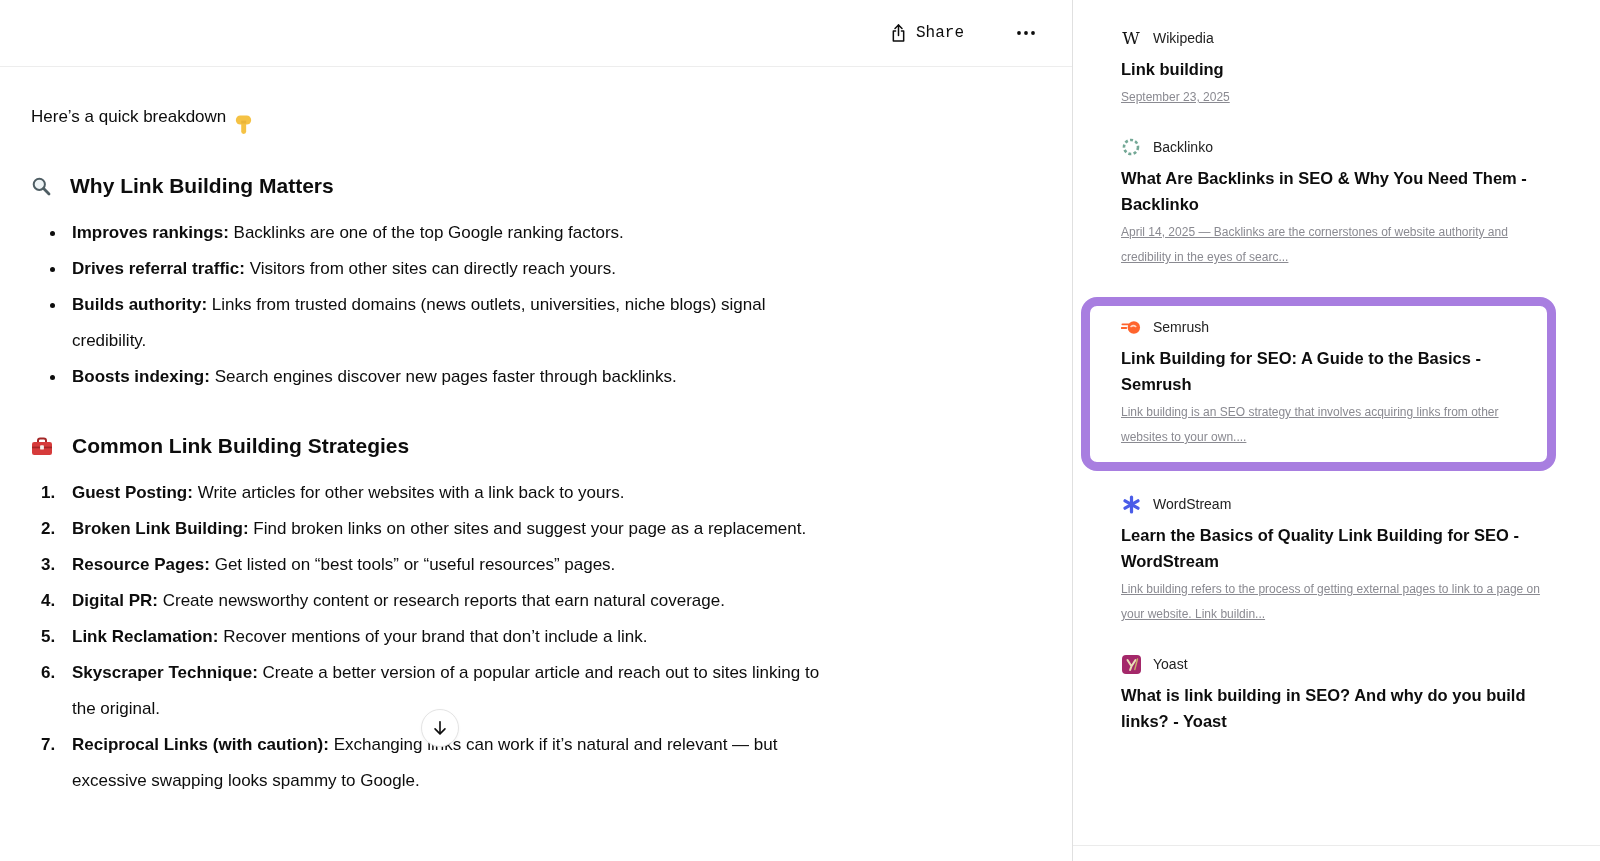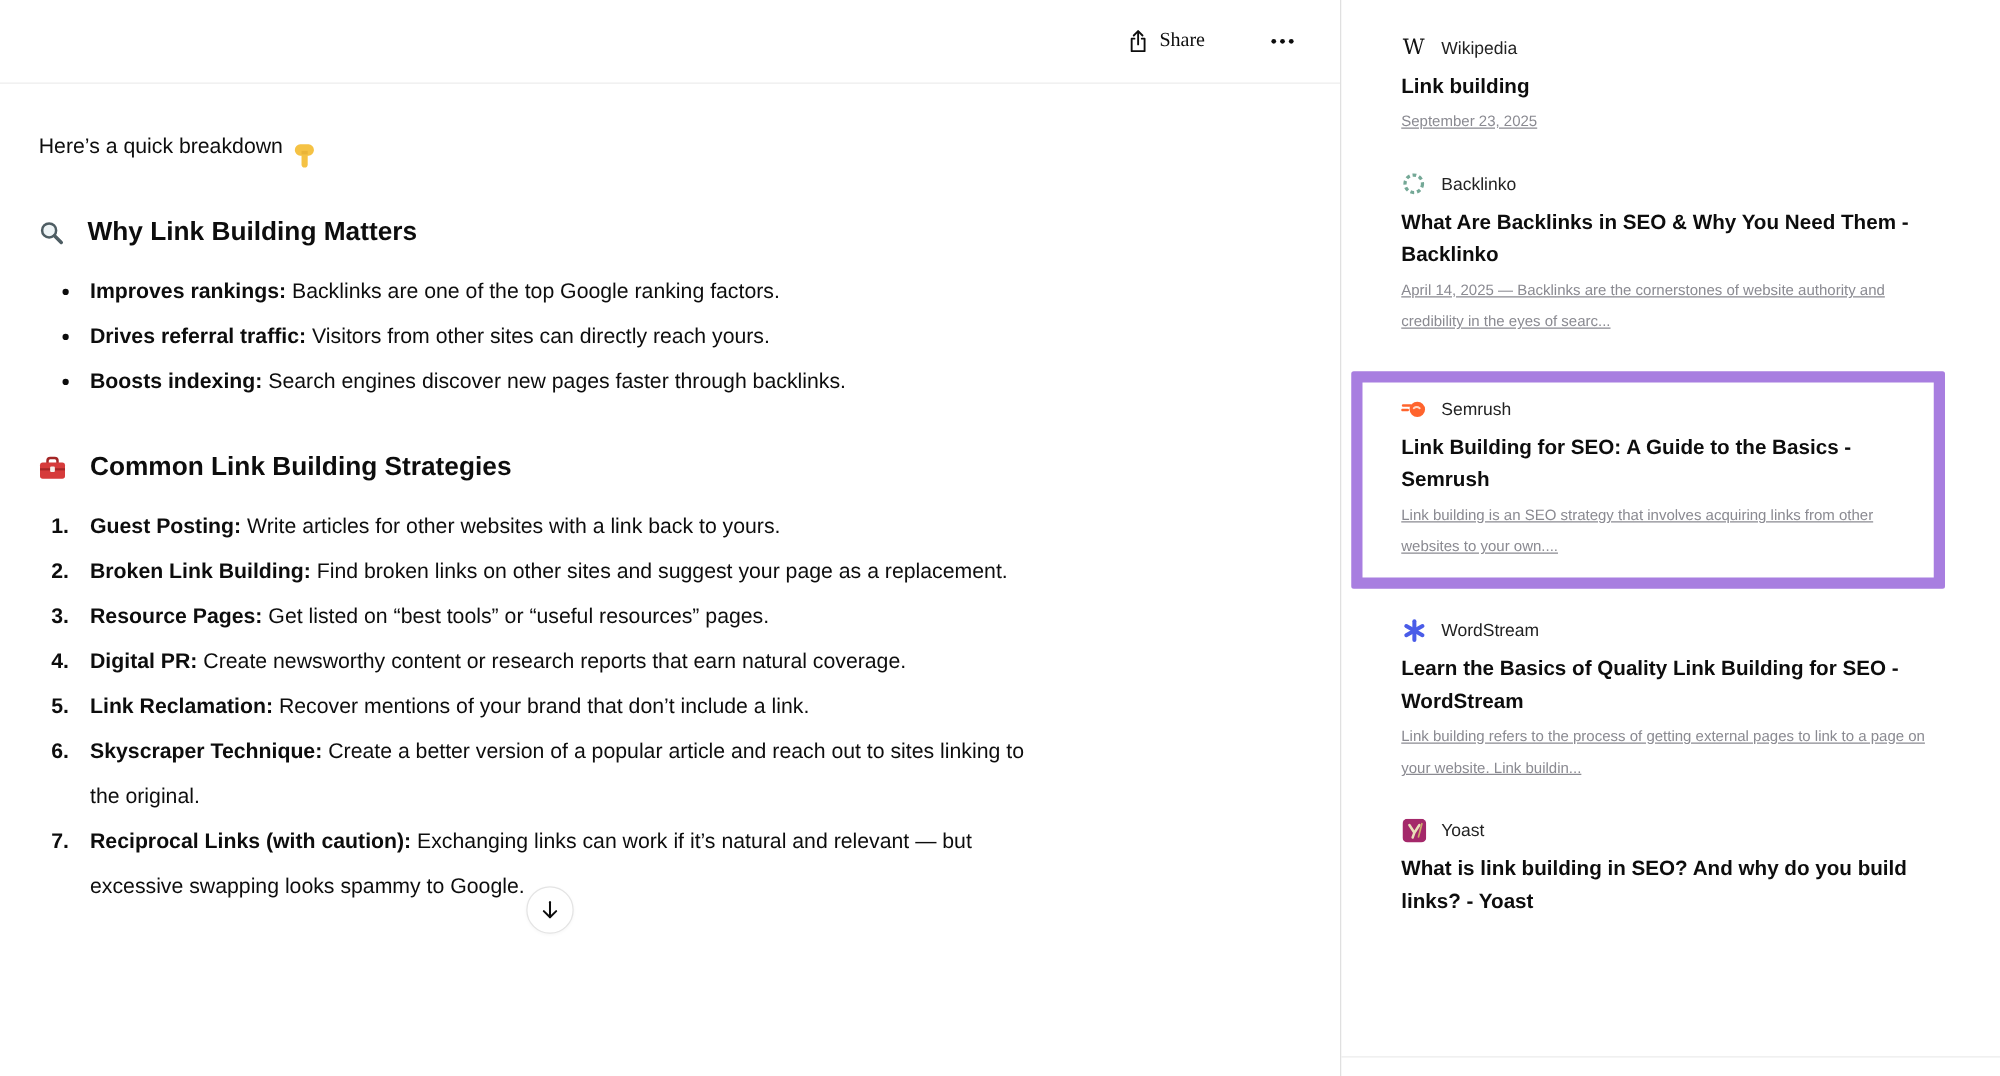--- a/index.html
+++ b/index.html
@@ -5,21 +5,21 @@
   html,body{margin:0;padding:0;background:#fff;}
   body{width:1600px;height:861px;overflow:hidden;
        font-family:"Liberation Sans",sans-serif;color:#0d0d0d;}
   .app{display:flex;width:1600px;height:861px;}
 
   
   .main{width:1072px;position:relative;flex:none;}
   .main-header{height:66px;border-bottom:1px solid #ededed;display:flex;
                align-items:center;justify-content:flex-end;gap:40px;padding-right:30px;}
   .share-btn{display:flex;align-items:center;gap:9px;font-size:16px;cursor:pointer;
-             background:none;border:none;color:#0d0d0d;font-family:Liberation Serif, serif;}
+             background:none;border:none;color:#0d0d0d;font-family:Liberation Mono, monospace;}
   .more-btn{background:none;border:none;cursor:pointer;padding:4px 6px;display:flex;align-items:center;}
   .content{padding:16px 0 0 31px;font-size:17px;line-height:36px;}
   .intro{display:flex;align-items:flex-end;gap:8px;margin:16px 0 20px;}
   h2.sec{display:flex;align-items:center;gap:19px;font-size:21px;line-height:30px;
          margin:36px 0 14px;font-weight:700;}
   ul.blt,ol.num{margin:0;padding:0;list-style:none;max-width:800px;}
   ul.blt li{position:relative;padding-left:41px;max-width:745px;}
   ul.blt li::before{content:"";position:absolute;left:19px;top:16px;width:5px;height:5px;
                     border-radius:50%;background:#0d0d0d;}
   ol.num{counter-reset:n;}
@@ -36,21 +36,21 @@
                 justify-content:space-between;padding:0 57px 0 44px;}
   .panel-title{font-size:16.5px;font-weight:600;}
   .close-btn{background:none;border:none;cursor:pointer;padding:4px;display:flex;}
   .panel-list{padding:28px 58px 0 48px;flex:1;overflow:hidden;}
   .cite{margin-bottom:27px;cursor:pointer;}
   .cite-src{display:flex;align-items:center;gap:12px;font-size:14px;color:#222;margin-bottom:8px;}
   .cite-icon{width:20px;height:20px;flex:none;display:flex;align-items:center;justify-content:center;}
   .wiki-w{font-family:"DejaVu Serif","Liberation Serif",serif;font-size:17px;line-height:1;color:#111;}
   .cite-title{font-weight:700;font-size:16.5px;line-height:26px;margin-bottom:3px;}
   .cite-snip{font-size:12px;line-height:25px;color:var(--snippet-gray,#8a8a91);text-decoration:underline;}
-  .cite-highlight{border:9px solid var(--highlight,#a87ee0);border-radius:2px;
+  .cite-highlight{border:9px solid var(--highlight,#a87ee0);border-radius:16px;
                   margin:1px -14px 23px -40px;padding:11px 28px 12px 31px;}
   .cite-highlight .cite{margin-bottom:0;}
   .panel-bottom-line{flex:none;border-top:1px solid #ebebeb;margin:0 0 15px;}
 </style>
 </head>
 <body>
 
 <div class="app">
 
   <div class="main">
@@ -95,20 +95,21 @@
           <svg width="20" height="20" viewBox="0 0 20 20" fill="none">
             <circle cx="8.3" cy="8.3" r="5.6" stroke="#4e5d63" stroke-width="2" fill="#eef4f6"></circle>
             <path d="M12.6 12.6 L18 18" stroke="#4e5d63" stroke-width="2.8" stroke-linecap="round"></path>
           </svg>
         </span>
         <span>Why Link Building Matters</span>
       </h2>
       <ul class="blt">
         <li><span class="lbl">Improves rankings:</span> <span>Backlinks are one of the top Google ranking factors.</span></li>
         <li><span class="lbl">Drives referral traffic:</span> <span>Visitors from other sites can directly reach yours.</span></li>
+        <li><span class="lbl">Builds authority:</span> <span>Links from trusted domains (news outlets, universities, niche blogs) signal credibility.</span></li>
         <li><span class="lbl">Boosts indexing:</span> <span>Search engines discover new pages faster through backlinks.</span></li>
       </ul>
 
       <h2 class="sec">
         <span style="display:flex;">
           <svg width="22" height="20" viewBox="0 0 22 20">
             <path d="M7 7 V4.6 a2.2 2.2 0 0 1 2.2-2.2 h3.6 a2.2 2.2 0 0 1 2.2 2.2 V7" stroke="#a32626" stroke-width="2" fill="none"></path>
             <rect x="1" y="6" width="20" height="13" rx="2.2" fill="#d63b3b"></rect>
             <rect x="1" y="10.6" width="20" height="1.7" fill="#a32626"></rect>
             <rect x="9.1" y="9.2" width="3.8" height="4.4" rx="0.9" fill="#f5f1ec"></rect>

